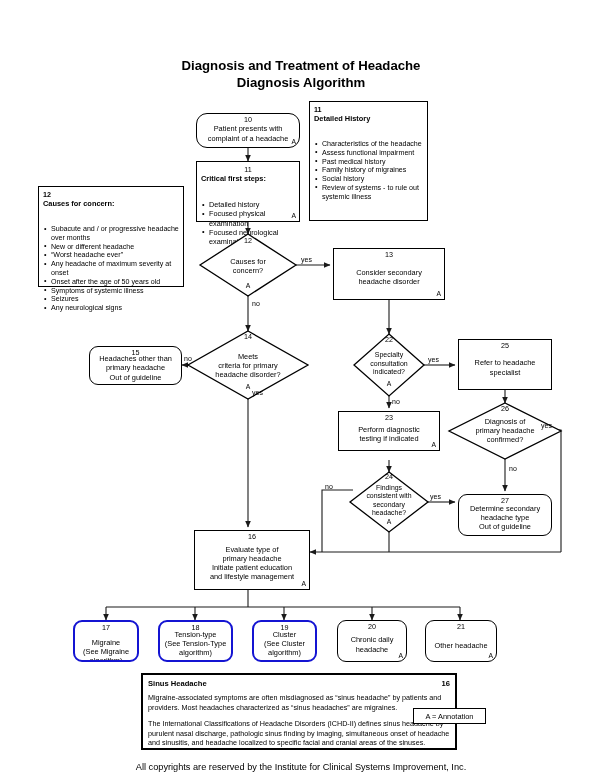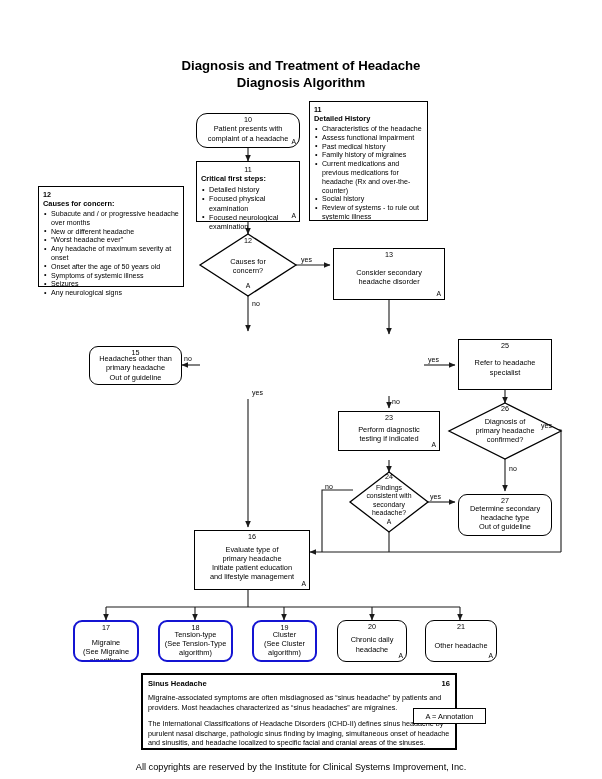--- a/index.html
+++ b/index.html
@@ -111,21 +111,21 @@
     border: 1.3px solid #000;
     background: #fff;
     font-size: 7.3px;
     line-height: 9.3px;
     padding: 3px 4px 3px 4px;
     text-align: left;
   }
   .listbox .lb-num { font-size: 7.2px; font-weight: bold; line-height: 9px; }
   .listbox .lb-title { font-weight: bold; font-size: 7.4px; line-height: 10px; }
   .listbox ul {
-    margin: 1px 0 0 0;
+    margin: 16px 0 0 0;
     padding-left: 8px;
     list-style: none;
   }
   .listbox li {
     position: relative;
     padding-left: 0px;
     margin-bottom: 0px;
   }
   .listbox li::before {
     content: "\2022";
@@ -297,21 +297,20 @@
   </div>
 
   <div class="listbox" style="left:309px; top:101px; width:119px; height:120px; line-height:8.8px; font-size:7.1px;">
     <div class="lb-num">11</div>
     <div class="lb-title">Detailed History</div>
     <ul>
       <li>Characteristics of the headache</li>
       <li>Assess functional impairment</li>
       <li>Past medical history</li>
       <li>Family history of migraines</li>
-      <li>Current medications and previous medications for headache (Rx and over-the-counter)</li>
       <li>Social history</li>
       <li>Review of systems - to rule out systemic illness</li>
     </ul>
   </div>
 
   <div class="listbox" style="left:38px; top:186px; width:146px; height:101px; line-height:8.8px; font-size:7.1px;">
     <div class="lb-num">12</div>
     <div class="lb-title">Causes for concern:</div>
     <ul>
       <li>Subacute and / or progressive headache over months</li>
@@ -341,32 +340,56 @@
 
   <div class="node" style="left:333px; top:248px; width:112px; height:52px;">
     <div class="numtop">13</div>
     <div class="body">
       <div>Consider secondary</div>
       <div>headache disorder</div>
     </div>
     <div class="ann">A</div>
   </div>
 
+  <div class="diamond" style="left:188px; top:331px; width:120px; height:68px;">
+    <svg width="120" height="68">
+        <polygon points="60,0 120,34 60,68 0,34"></polygon>
+      </svg>
+    <div class="dnum" style="top:2px;">14</div>
+    <div class="dtext" style="top:21px;">
+      <div>Meets</div>
+      <div>criteria for primary</div>
+      <div>headache disorder?</div>
+    </div>
+    <div class="dann" style="top:52px;">A</div>
+  </div>
   <div class="elabel" style="left:184px; top:355px;">no</div>
   <div class="elabel" style="left:252px; top:389px;">yes</div>
 
   <div class="node rounded" style="left:89px; top:346px; width:93px; height:39px; border-radius:9px;">
     <div class="numtop">15</div>
     <div class="body" style="margin-top:5px;">
       <div>Headaches other than</div>
       <div>primary headache</div>
       <div>Out of guideline</div>
     </div>
   </div>
 
+  <div class="diamond" style="left:354px; top:334px; width:70px; height:62px;">
+    <svg width="70" height="62">
+        <polygon points="35,0 70,31 35,62 0,31"></polygon>
+      </svg>
+    <div class="dnum" style="top:2px;">22</div>
+    <div class="dtext" style="top:17px; font-size:7px; line-height:8.6px;">
+      <div>Specialty</div>
+      <div>consultation</div>
+      <div>indicated?</div>
+    </div>
+    <div class="dann" style="top:46px;">A</div>
+  </div>
   <div class="elabel" style="left:428px; top:356px;">yes</div>
   <div class="elabel" style="left:392px; top:398px;">no</div>
 
   <div class="node" style="left:458px; top:339px; width:94px; height:51px;">
     <div class="numtop">25</div>
     <div class="body">
       <div>Refer to headache</div>
       <div>specialist</div>
     </div>
   </div>

